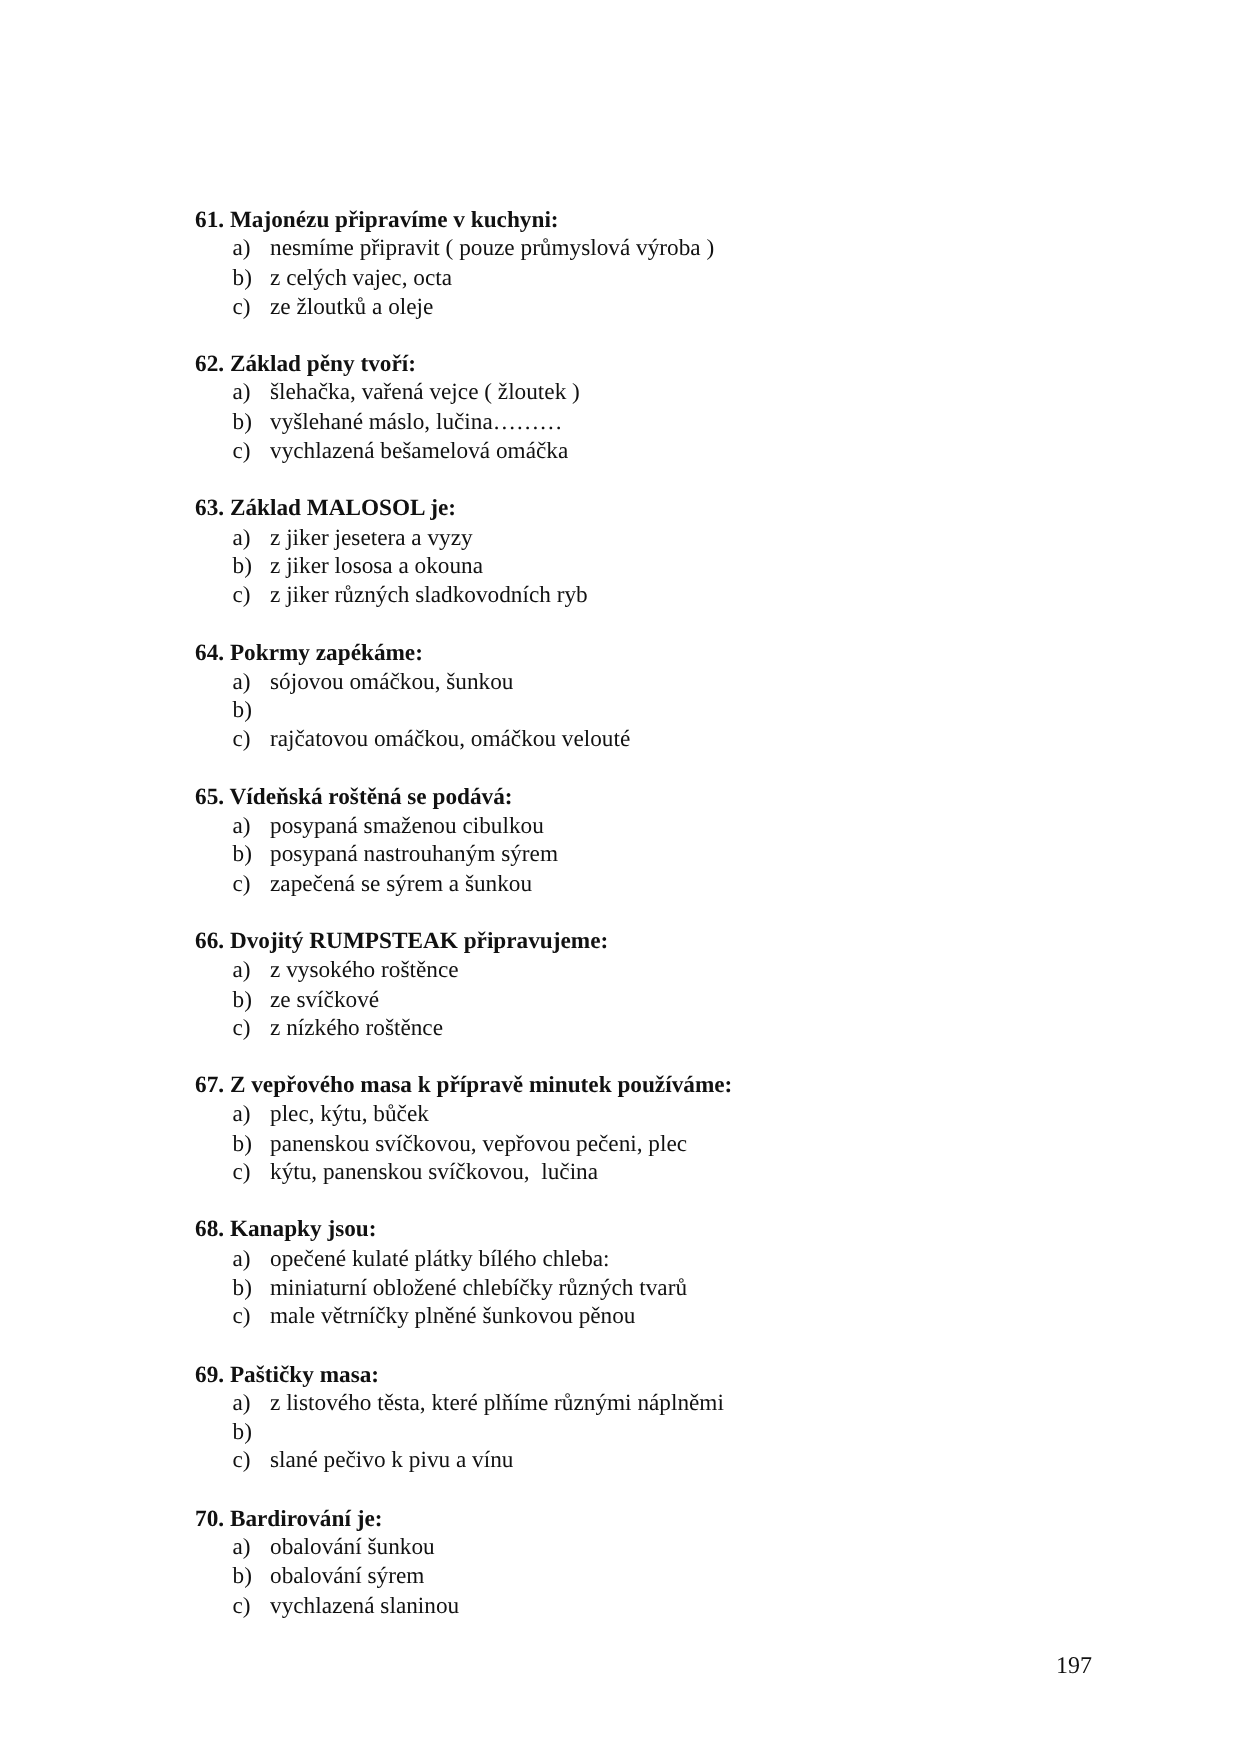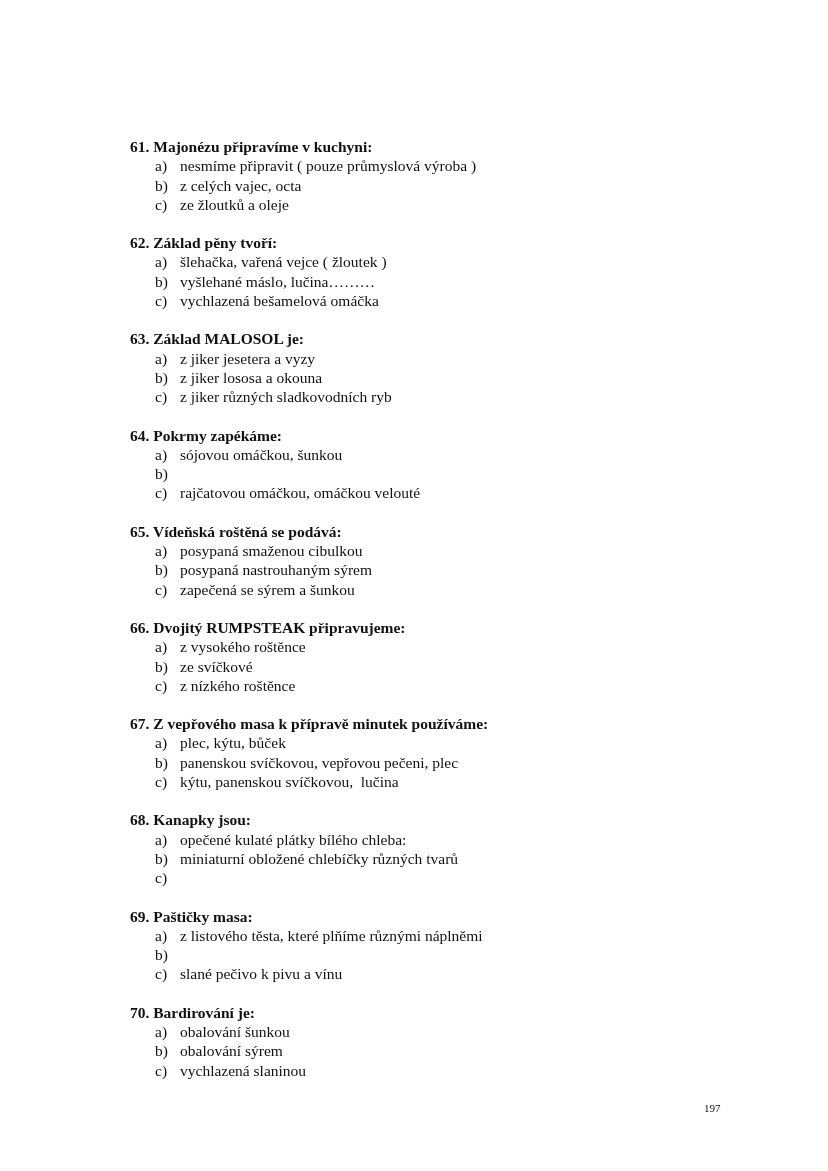--- a/index.html
+++ b/index.html
@@ -5,21 +5,21 @@
   html, body { margin: 0; padding: 0; background: #ffffff; }
   body { width: 828px; height: 1171px; position: relative; overflow: hidden;
          font-family: "Liberation Serif", "DejaVu Serif", serif; color: #111; }
   .page { position: absolute; left: 0; top: 0; width: 828px; height: 1171px; }
   .questions { position: absolute; left: 98px; top: 137px; width: 640px; margin-left: 32px; }
   .question { margin: 0 0 19px 0; }
   .q-title { font-weight: bold; font-size: 15.5px; line-height: 19.3px; white-space: nowrap; }
   .options { list-style: none; margin: 0; padding: 0 0 0 25px; }
   .option { font-size: 15.5px; line-height: 19.3px; white-space: pre; display: flex; }
   .opt-letter { width: 25px; display: inline-block; }
-  .page-number { position: absolute; left: 704px; top: 1102px; font-size: 11px; }
+  .page-number { position: absolute; left: 704px; top: 1102px; font-size: 16px; }
 </style>
 </head>
 <body>
 
 <div class="page">
   <div class="questions" id="questions">
       <div class="question">
         <div class="q-title"><span>61.</span> <span>Majonézu připravíme v kuchyni:</span></div>
         <ul class="options">
           <li class="option"><span class="opt-letter">a)</span><span>nesmíme připravit ( pouze průmyslová výroba )</span></li>
@@ -73,21 +73,21 @@
           <li class="option"><span class="opt-letter">a)</span><span>plec, kýtu, bůček</span></li>
           <li class="option"><span class="opt-letter">b)</span><span>panenskou svíčkovou, vepřovou pečeni, plec</span></li>
           <li class="option"><span class="opt-letter">c)</span><span>kýtu, panenskou svíčkovou,  lučina</span></li>
         </ul>
       </div>
       <div class="question">
         <div class="q-title"><span>68.</span> <span>Kanapky jsou:</span></div>
         <ul class="options">
           <li class="option"><span class="opt-letter">a)</span><span>opečené kulaté plátky bílého chleba:</span></li>
           <li class="option"><span class="opt-letter">b)</span><span>miniaturní obložené chlebíčky různých tvarů</span></li>
-          <li class="option"><span class="opt-letter">c)</span></li>
+          <li class="option"><span class="opt-letter">c)</span><span>male větrníčky plněné šunkovou pěnou</span></li>
         </ul>
       </div>
       <div class="question">
         <div class="q-title"><span>69.</span> <span>Paštičky masa:</span></div>
         <ul class="options">
           <li class="option"><span class="opt-letter">a)</span><span>z listového těsta, které plňíme různými náplněmi</span></li>
           <li class="option"><span class="opt-letter">b)</span></li>
           <li class="option"><span class="opt-letter">c)</span><span>slané pečivo k pivu a vínu</span></li>
         </ul>
       </div>

